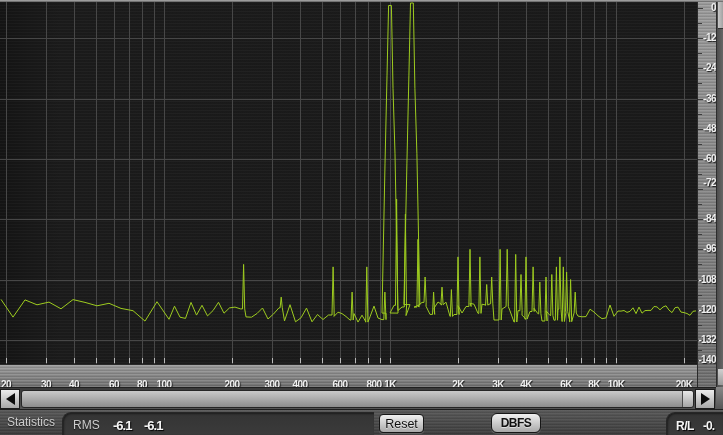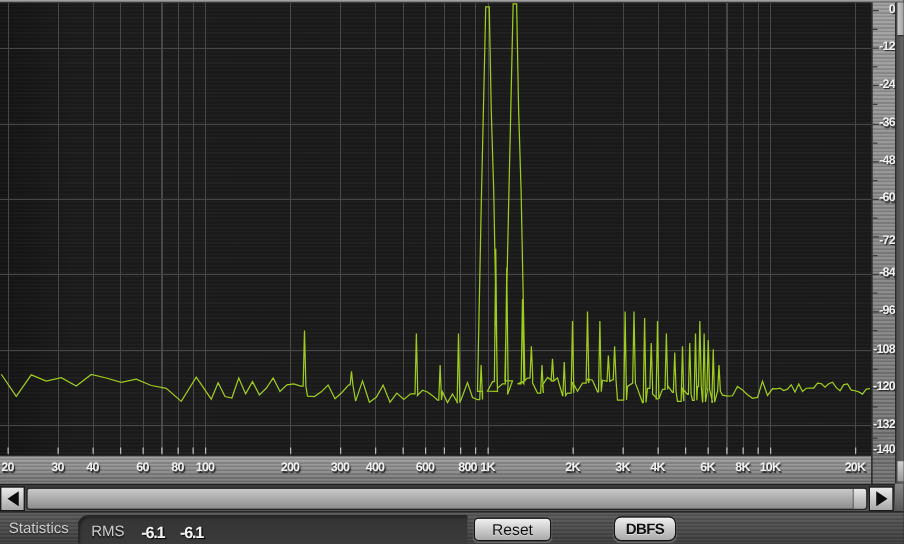--- a/index.html
+++ b/index.html
@@ -19,21 +19,21 @@
 
   
   .ftick{position:absolute;bottom:1px;width:1px;height:5px;background:#cfcfcf;opacity:.85;}
 
   
   .metal{background:
           repeating-linear-gradient(180deg, rgba(255,255,255,.10) 0 1px, rgba(0,0,0,.10) 2px 3px),
           linear-gradient(#9c9c9c,#6e6e6e);}
   .freq-strip{position:absolute;left:0;top:364px;width:697px;height:23px;
               border-top:1px solid #2a2a2a;}
-  .flabel{position:absolute;top:4px;transform:translateX(-50%);
+  .flabel{position:absolute;top:14px;transform:translateX(-50%);
           font-size:10px;font-weight:bold;letter-spacing:-0.6px;color:#f0f0f0;
           text-shadow:1px 1px 1px #1a1a1a;}
 
   .db-axis{position:absolute;left:697px;top:2px;width:19px;height:385px;
            border-left:1px solid #2a2a2a;}
   .dlabel{position:absolute;right:1px;height:10px;line-height:10px;
           font-size:10px;font-weight:bold;letter-spacing:-0.6px;color:#f0f0f0;
           text-shadow:1px 1px 1px #1a1a1a;}
   .dtick{position:absolute;left:0;height:1px;background:#3c3c3c;}
   .dtick.major{width:5px;}
@@ -81,21 +81,21 @@
          box-shadow:inset 1px 1px 2px rgba(0,0,0,.45);box-sizing:border-box;}
   .rms-panel{left:62px;width:312px;border-radius:9px 0 0 0;}
   .rl-panel{left:666px;width:57px;border-radius:9px 0 0 0;}
   .lcd{position:absolute;top:3px;height:20px;line-height:20px;font-weight:bold;color:#f5f5f5;
        letter-spacing:-1px;font-size:13px;text-shadow:1px 1px 1px #000;}
   .rms-word{position:absolute;left:10px;top:2px;height:20px;line-height:20px;}
   .btn{position:absolute;display:flex;align-items:center;justify-content:center;
        background:linear-gradient(#f0f0f0,#a9a9a9);border:1px solid #161616;box-sizing:border-box;
        color:#111;text-shadow:0 1px 0 rgba(255,255,255,.5);cursor:default;
        box-shadow:0 1px 1px rgba(255,255,255,.22);}
-  .reset-btn{left:379px;top:4px;width:62px;height:19px;border-radius:4px;font-size:12.5px;}
+  .reset-btn{left:379px;top:4px;width:45px;height:19px;border-radius:4px;font-size:12.5px;}
   .metering-label{position:absolute;left:430px;top:0;height:25px;line-height:25px;}
   .dbfs-btn{left:491px;top:3px;width:50px;height:20px;border-radius:6px;
             font-size:12px;font-weight:bold;letter-spacing:-0.5px;}
   .corr-tab{position:absolute;left:546px;top:0;width:120px;height:25px;line-height:25px;
             text-align:center;background:
               repeating-linear-gradient(180deg, rgba(255,255,255,.06) 0 1px, rgba(0,0,0,.05) 2px 3px),
               linear-gradient(#606060,#444444);
             border-radius:8px 8px 0 0;border-left:1px solid #2c2c2c;border-right:1px solid #2c2c2c;
             box-sizing:border-box;}
 </style>
@@ -225,21 +225,21 @@
       <span class="dtick minor" style="top: 262px;"></span>
       <span class="dtick minor" style="top: 293px;"></span>
       <span class="dtick minor" style="top: 323px;"></span>
       <span class="dtick minor" style="top: 348px;"></span>
       <div class="dlabel" style="top: 1px;">0</div>
       <div class="dlabel" style="top: 31px;">-12</div>
       <div class="dlabel" style="top: 61px;">-24</div>
       <div class="dlabel" style="top: 92px;">-36</div>
       <div class="dlabel" style="top: 122px;">-48</div>
       <div class="dlabel" style="top: 152px;">-60</div>
-      <div class="dlabel" style="top: 186px;">-72</div>
+      <div class="dlabel" style="top: 176px;">-72</div>
       <div class="dlabel" style="top: 212px;">-84</div>
       <div class="dlabel" style="top: 242px;">-96</div>
       <div class="dlabel" style="top: 273px;">-108</div>
       <div class="dlabel" style="top: 303px;">-120</div>
       <div class="dlabel" style="top: 333px;">-132</div>
       <div class="dlabel" style="top: 353px;">-140</div>
     </div>
 
   <div class="vscroll">
     <div class="vthumb"></div>
@@ -267,15 +267,19 @@
       <span class="lcd" style="left:50px;">-6.1</span>
       <span class="lcd" style="left:81px;">-6.1</span>
     </div>
 
     <div class="btn reset-btn">Reset</div>
 
 
     <div class="btn dbfs-btn">DBFS</div>
 
 
+    <div class="panel rl-panel">
+      <span class="lcd" style="left:9px;letter-spacing:-0.5px;font-size:12px;">R/L</span>
+      <span class="lcd" style="left:36px;font-size:12px;">-0.</span>
+    </div>
   </div>
 
 </div>
 
 </body></html>

